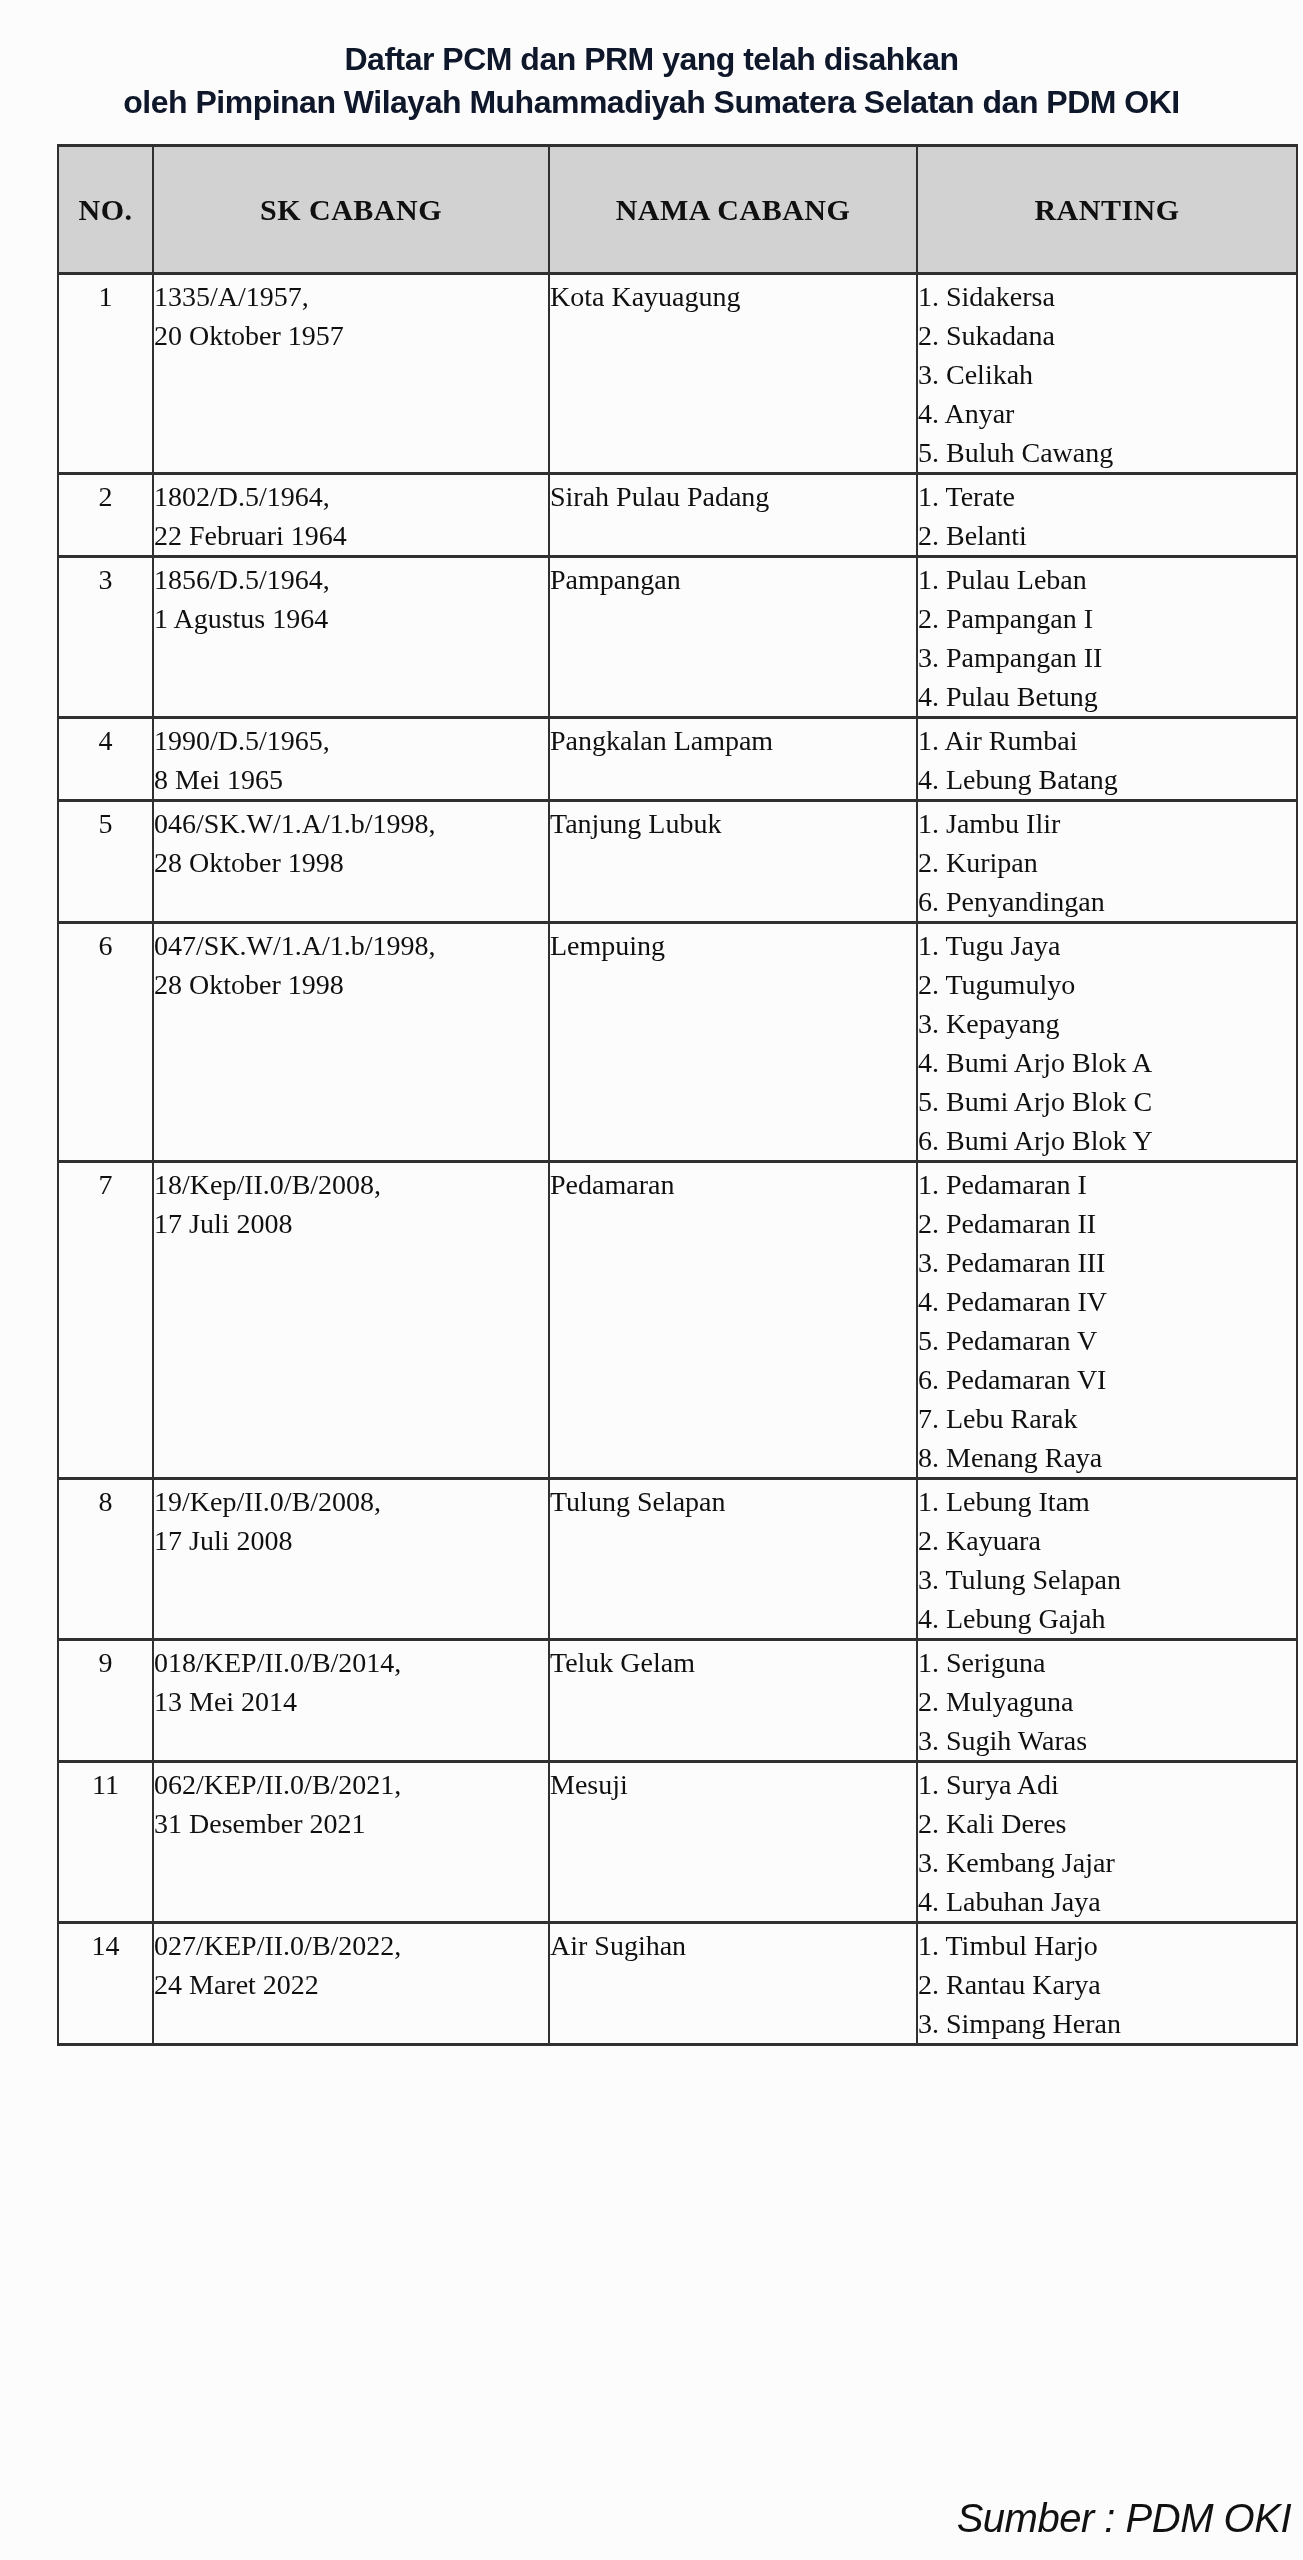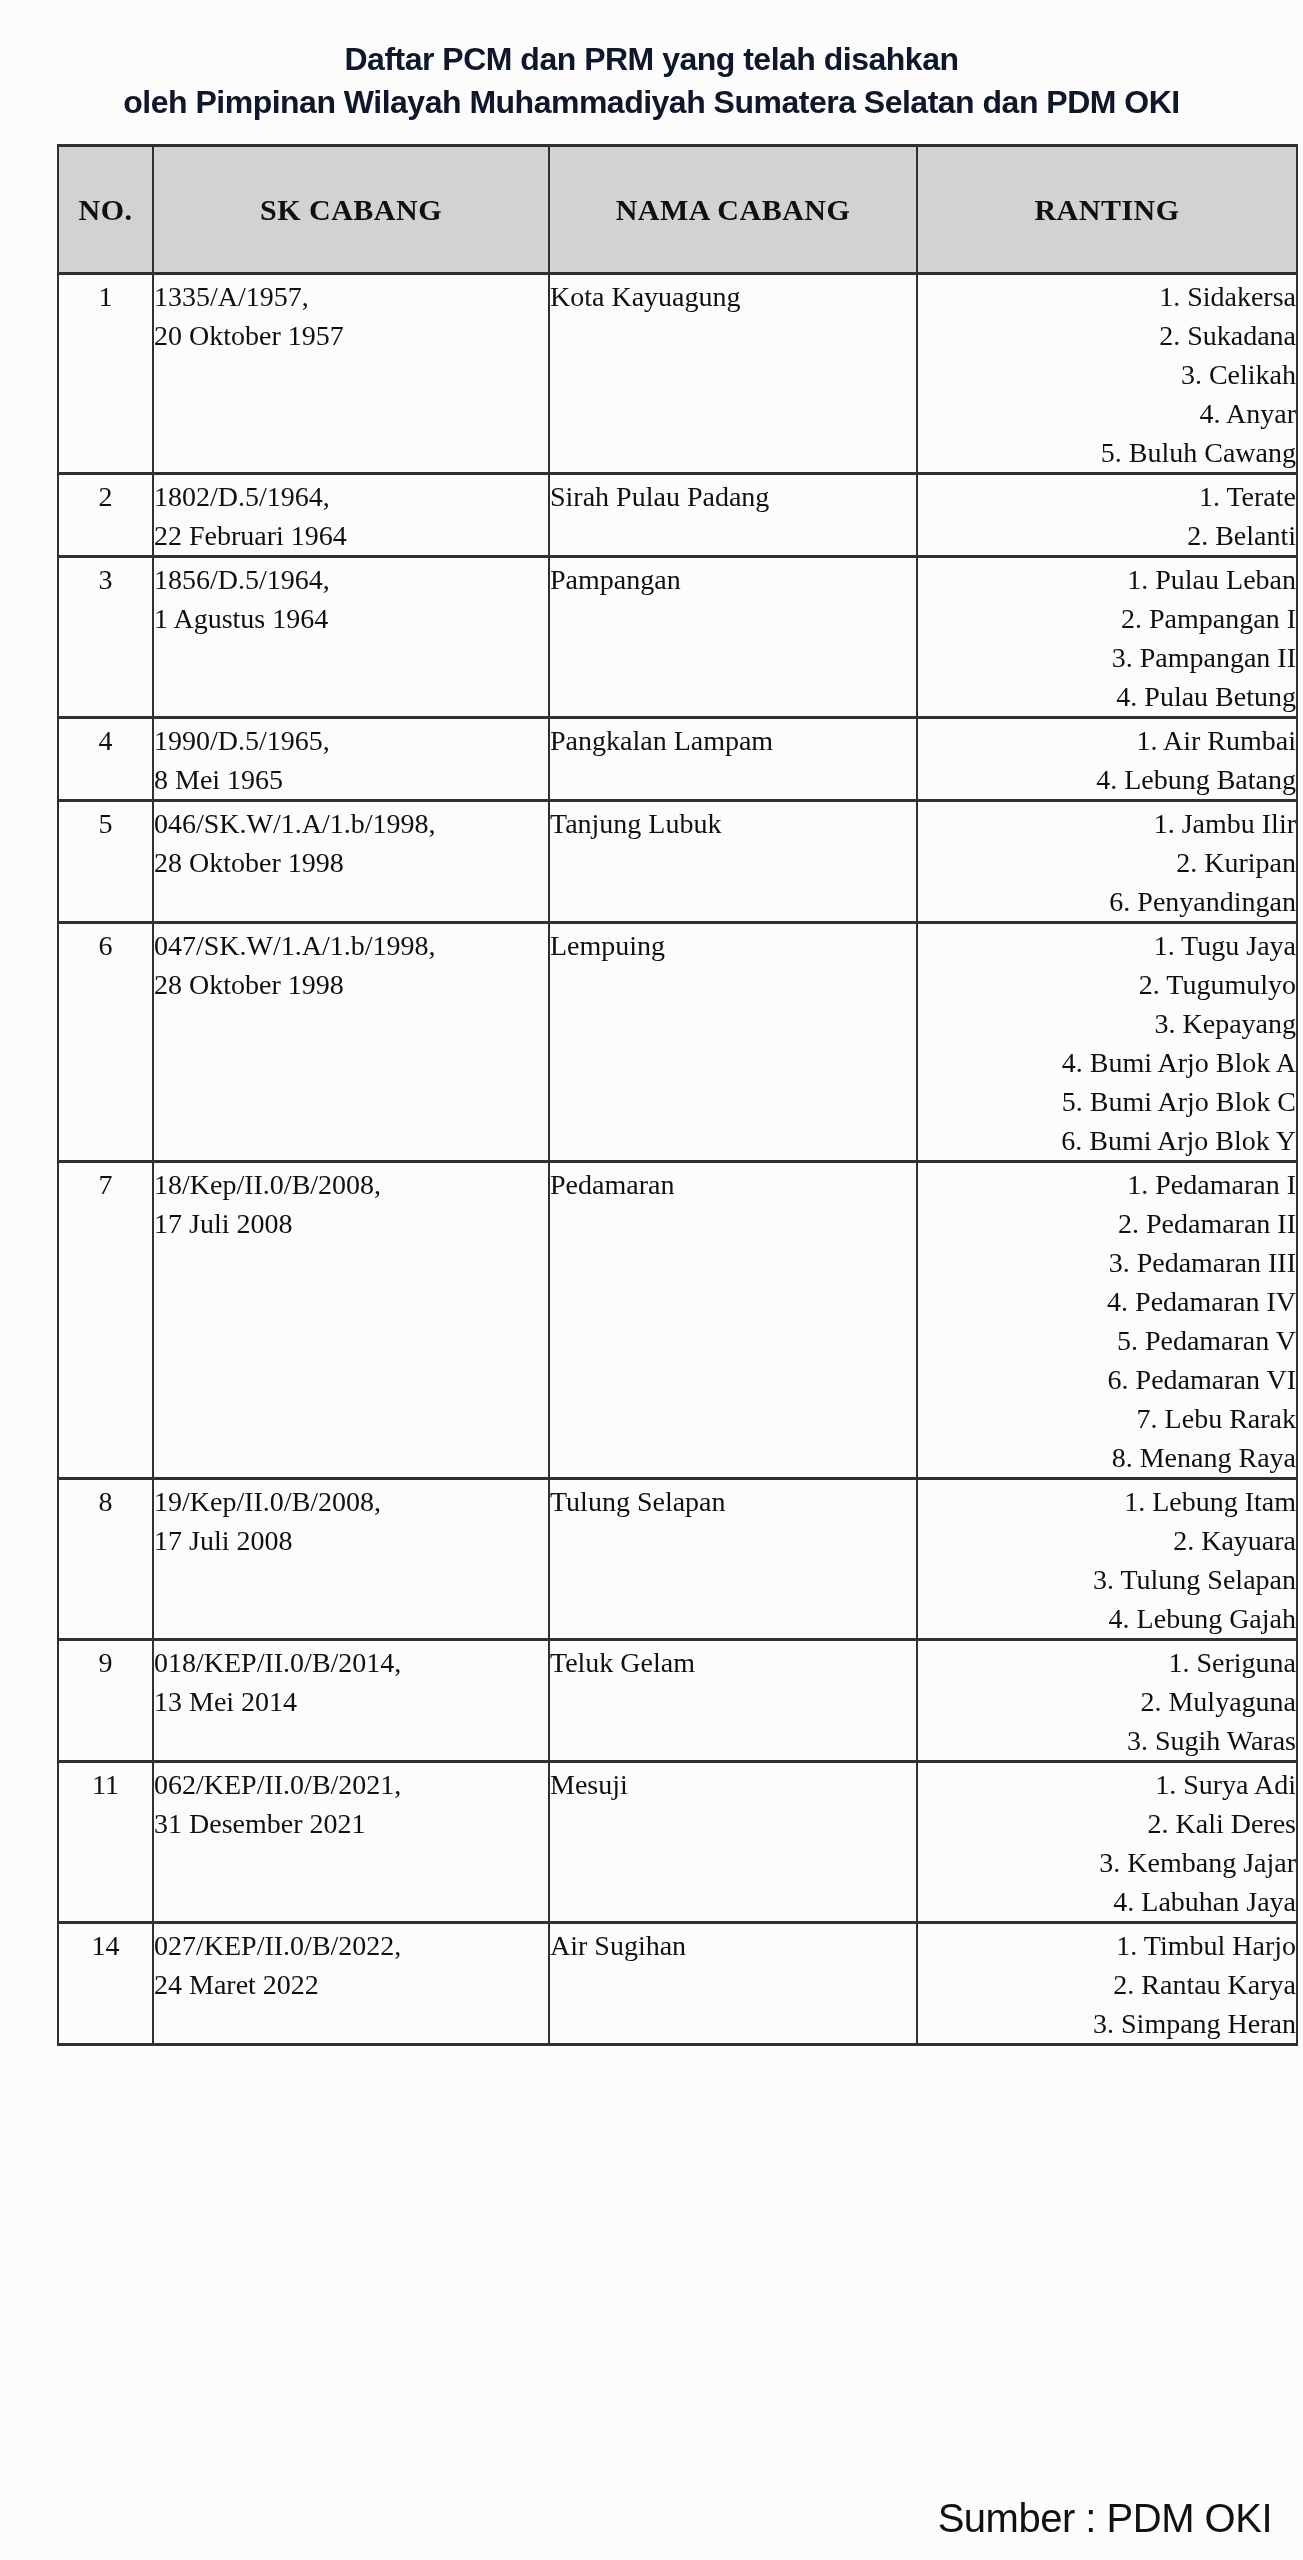--- a/index.html
+++ b/index.html
@@ -54,26 +54,27 @@
   .doc-table td {
     vertical-align: top;
     font-size: 28px;
     line-height: 39px;
     white-space: pre-line;
     padding-top: 2px;
   }
   .c-no      { text-align: center; }
   .c-sk      { padding-left: 18px; padding-right: 6px; }
   .c-nama    { padding-left: 13px; padding-right: 6px; }
-  .c-ranting { padding-left: 15px; padding-right: 6px; text-align: right; }
+  .c-ranting { padding-left: 15px; padding-right: 6px; }
   .source {
     position: absolute;
-    right: 31px;
+    right: 12px;
     top: 2496px;
     font-family: "Liberation Sans", sans-serif;
+    font-style: italic;
     font-size: 40px;
     letter-spacing: -0.5px;
     color: #111;
   }
 </style>
 </head>
 <body>
 
 <div class="page">
 

